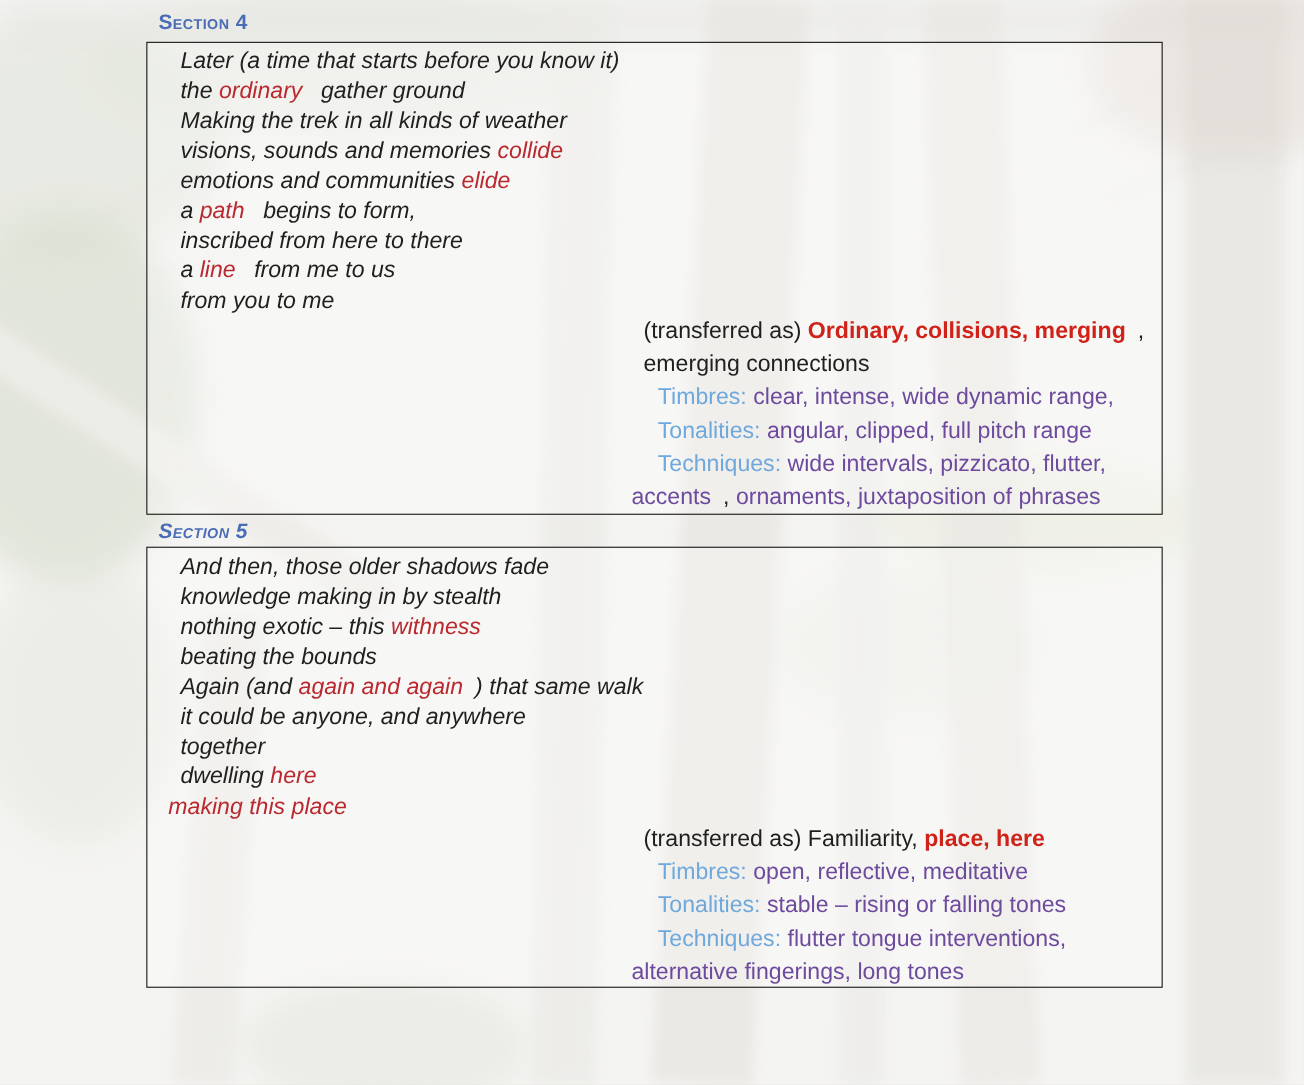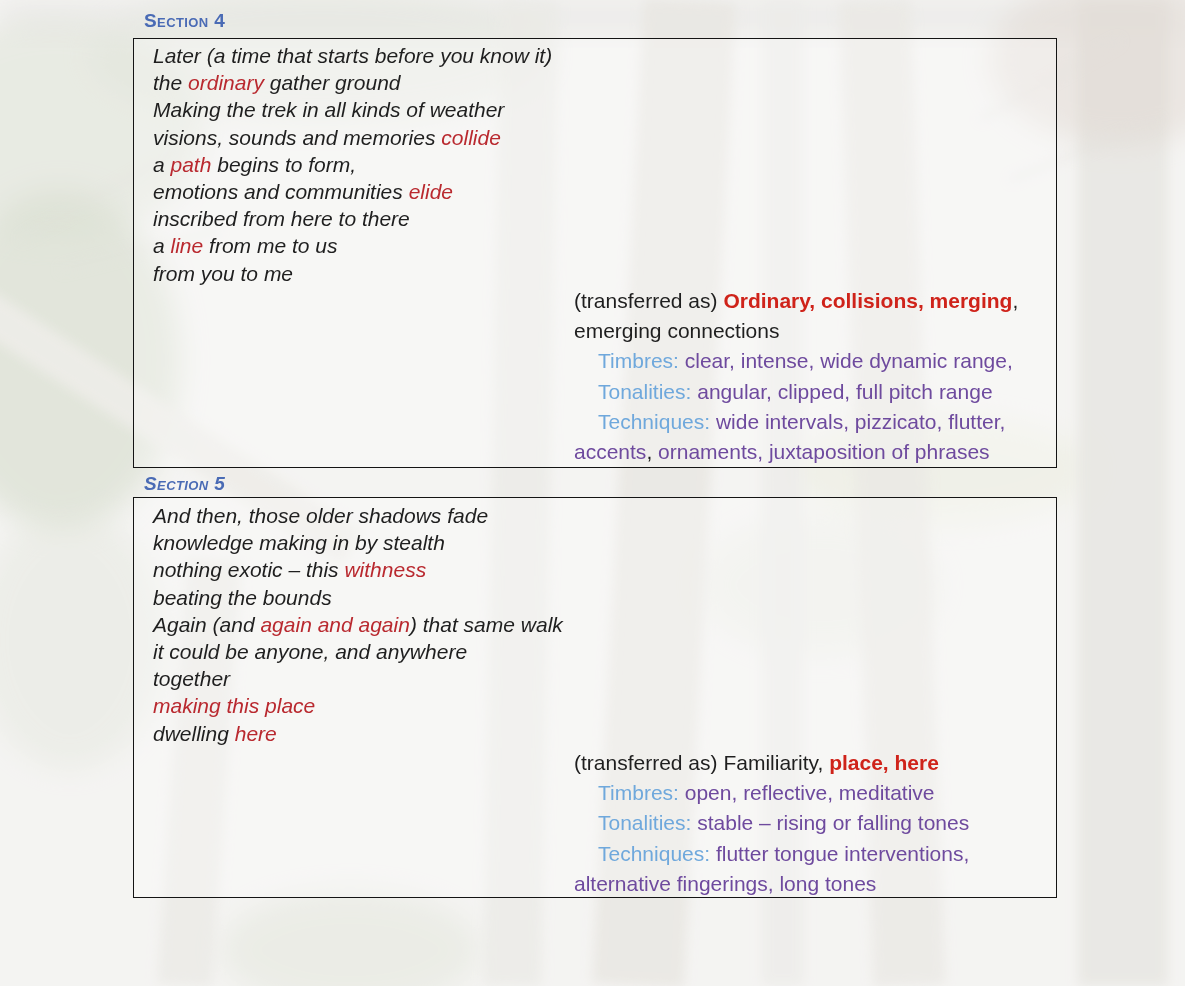--- a/index.html
+++ b/index.html
@@ -35,21 +35,21 @@
     white-space:nowrap;
   }
   .transfer{
     position:absolute;
     left:574px;
     font-size:21px;
     line-height:30.2px;
     color:var(--k,#1f1f1f);
     white-space:nowrap;
   }
-  .c-k{color:var(--k,#1f1f1f);}
+  .c-k{color:var(--k,#1f1f1f);margin-left:11px;}
   .c-r{color:var(--r,#b9292f);}
   .c-r2{color:var(--r2,#cf231a);font-weight:bold;}
   .c-b{color:var(--b,#6fa8dc);margin-left:24px;}
   .c-p{color:var(--p,#6e4a9e);}
 </style>
 </head>
 <body>
 
 <svg id="bg" viewBox="0 0 1185 986" preserveAspectRatio="none" aria-hidden="true">
   <defs>
@@ -92,22 +92,22 @@
 
   <div class="section-label" style="left:144px;top:10px;">Section 4</div>
 
   <div class="section-box" style="left:133px;top:38px;width:924px;height:430px;"></div>
 
   <div class="poem" style="top:42px;">
     <div><span class="c-k">Later (a time that starts before you know it)</span></div>
     <div><span class="c-k">the </span><span class="c-r">ordinary</span><span class="c-k"> gather ground</span></div>
     <div><span class="c-k">Making the trek in all kinds of weather</span></div>
     <div><span class="c-k">visions, sounds and memories </span><span class="c-r">collide</span></div>
+    <div><span class="c-k">emotions and communities </span><span class="c-r">elide</span></div>
     <div><span class="c-k">a </span><span class="c-r">path</span><span class="c-k"> begins to form,</span></div>
-    <div><span class="c-k">emotions and communities </span><span class="c-r">elide</span></div>
     <div><span class="c-k">inscribed from here to there</span></div>
     <div><span class="c-k">a </span><span class="c-r">line</span><span class="c-k"> from me to us</span></div>
     <div><span class="c-k">from you to me</span></div>
   </div>
 
   <div class="transfer" style="top:286px;">
     <div><span class="c-k">(transferred as) </span><span class="c-r2">Ordinary, collisions, merging</span><span class="c-k">,</span></div>
     <div><span class="c-k">emerging connections</span></div>
     <div><span class="c-b">Timbres:</span><span class="c-p"> clear, intense, wide dynamic range,</span></div>
     <div><span class="c-b">Tonalities:</span><span class="c-p"> angular, clipped, full pitch range</span></div>
@@ -120,22 +120,22 @@
   <div class="section-box" style="left:133px;top:497px;width:924px;height:401px;"></div>
 
   <div class="poem" style="top:502px;">
     <div><span class="c-k">And then, those older shadows fade</span></div>
     <div><span class="c-k">knowledge making in by stealth</span></div>
     <div><span class="c-k">nothing exotic – this </span><span class="c-r">withness</span></div>
     <div><span class="c-k">beating the bounds</span></div>
     <div><span class="c-k">Again (and </span><span class="c-r">again and again</span><span class="c-k">) that same walk</span></div>
     <div><span class="c-k">it could be anyone, and anywhere</span></div>
     <div><span class="c-k">together</span></div>
+    <div><span class="c-k">dwelling </span><span class="c-r">here</span></div>
     <div><span class="c-r">making this place</span></div>
-    <div><span class="c-k">dwelling </span><span class="c-r">here</span></div>
   </div>
 
   <div class="transfer" style="top:748px;">
     <div><span class="c-k">(transferred as) Familiarity, </span><span class="c-r2">place, here</span></div>
     <div><span class="c-b">Timbres:</span><span class="c-p"> open, reflective, meditative</span></div>
     <div><span class="c-b">Tonalities:</span><span class="c-p"> stable – rising or falling tones</span></div>
     <div><span class="c-b">Techniques:</span><span class="c-p"> flutter tongue interventions,</span></div>
     <div><span class="c-p">alternative fingerings, long tones</span></div>
   </div>
 </div>

